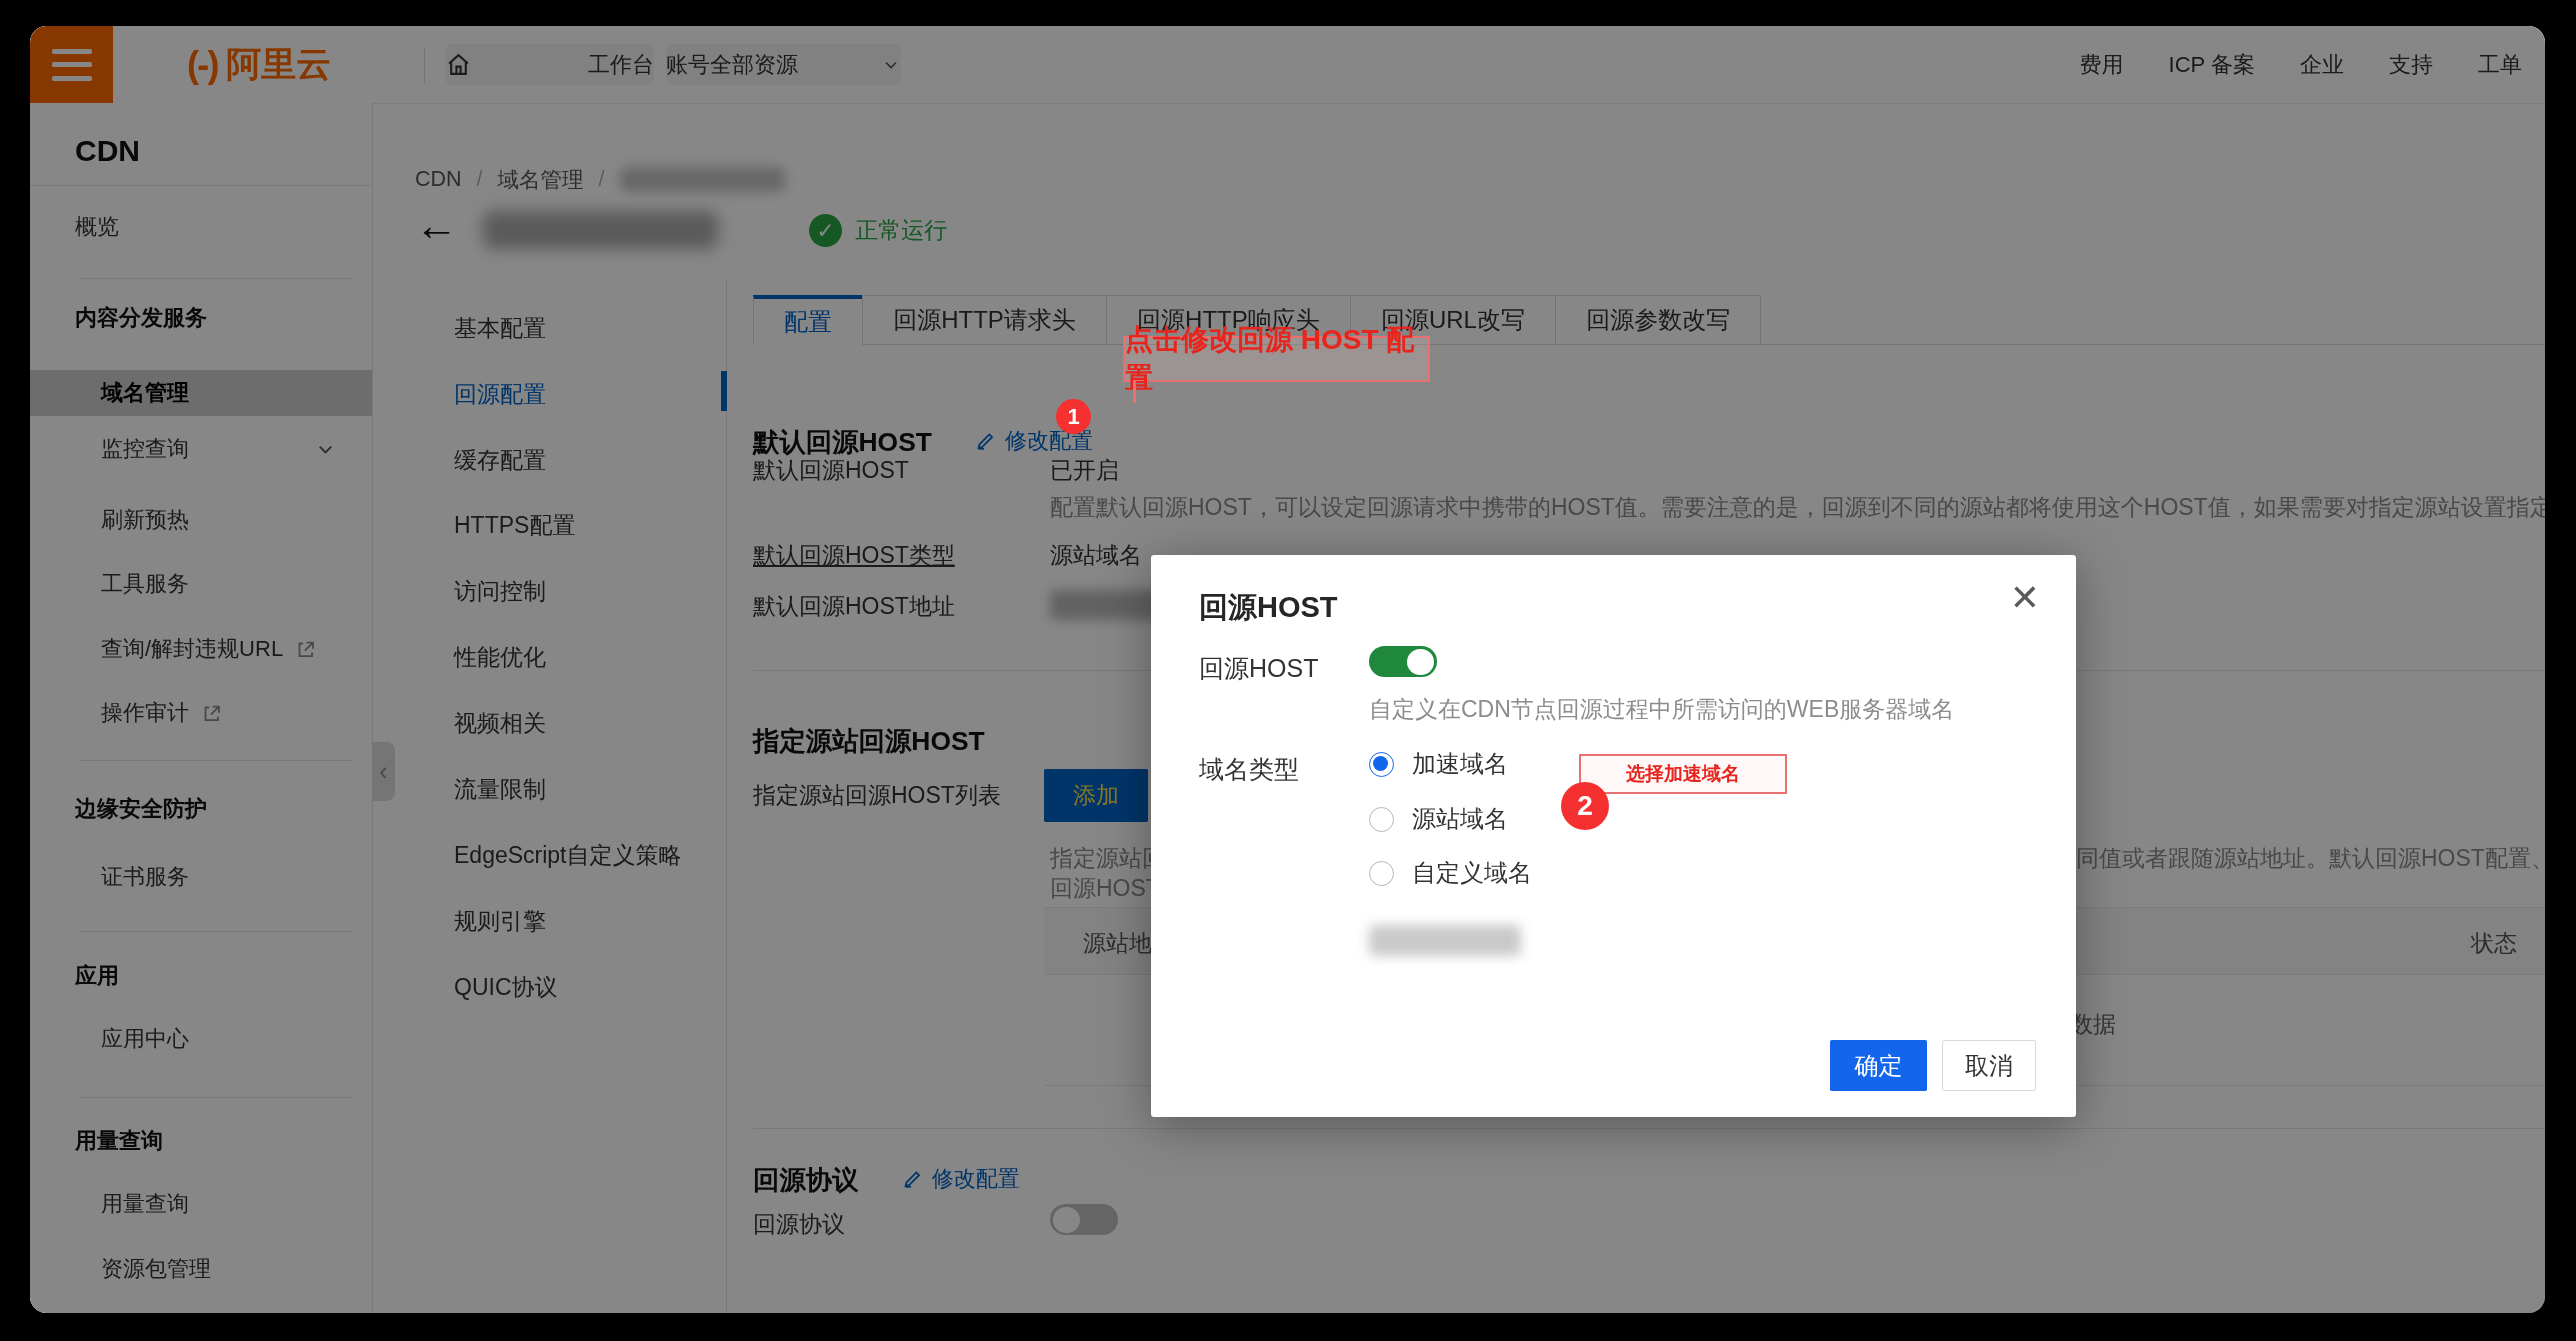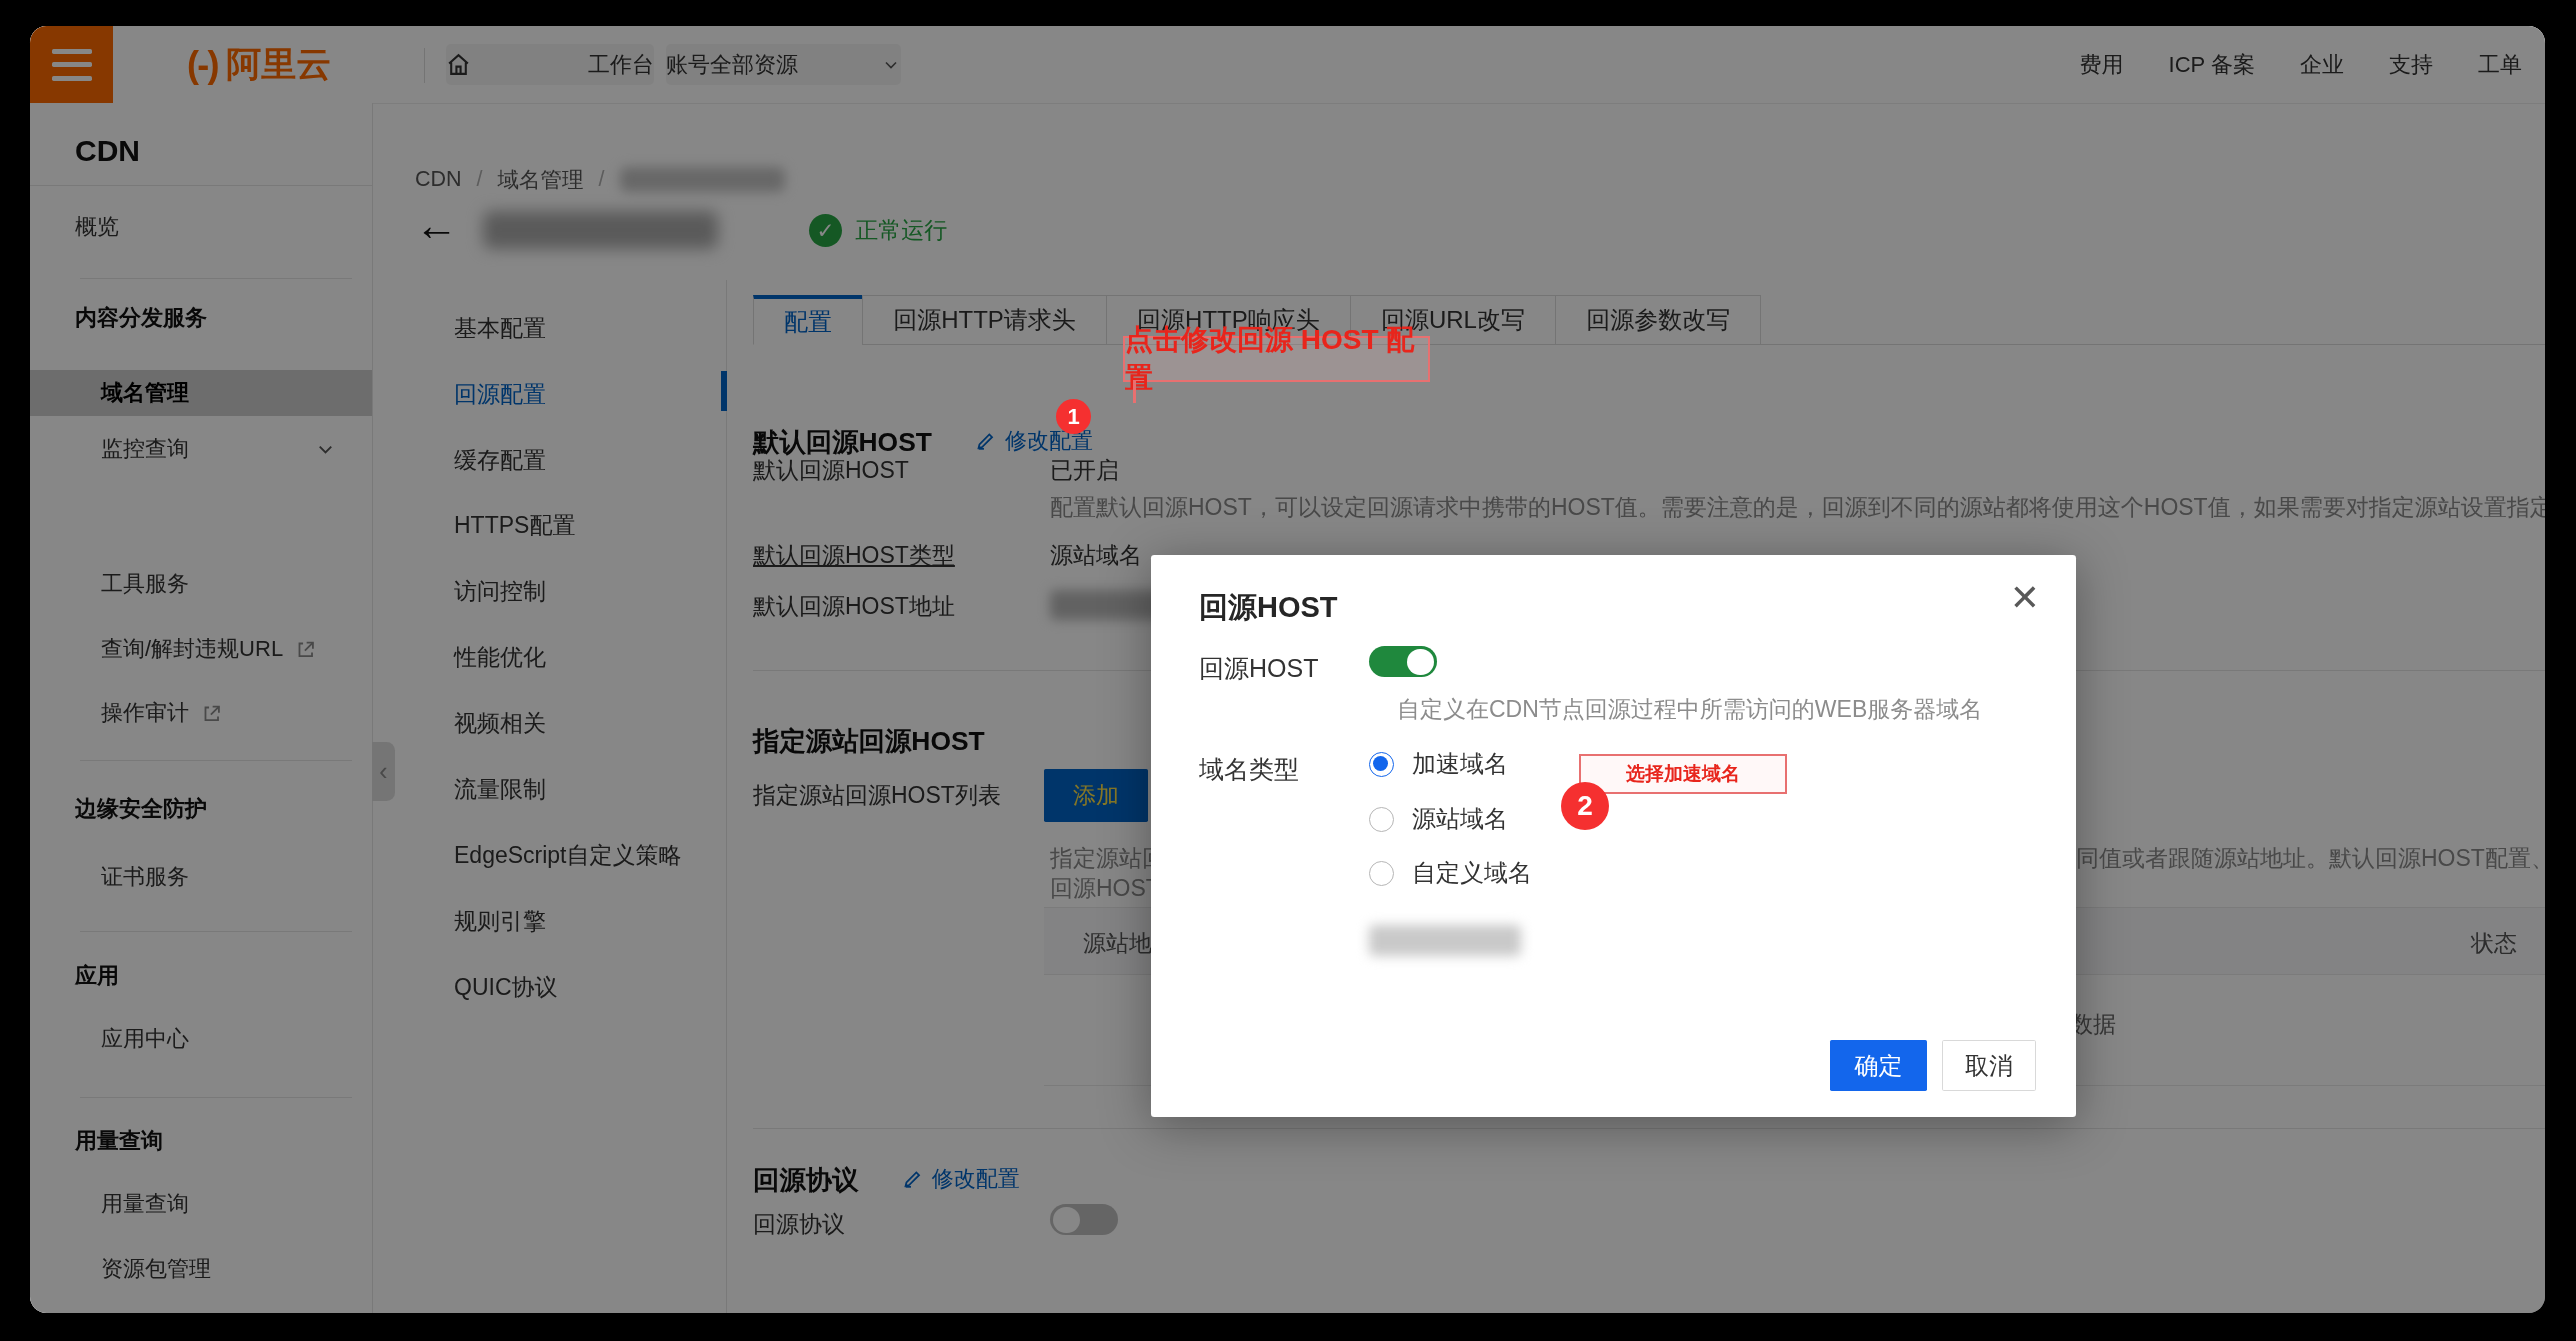--- a/index.html
+++ b/index.html
@@ -87,21 +87,21 @@
   .toggle.off .knob{left:3.3px;}
   .learn{color:#0064C8;}
   
   .dim{position:absolute;inset:0;background:rgba(0,0,0,0.47);z-index:50;}
   
   .modal{position:absolute;left:1121px;top:529px;width:925px;height:562px;background:#fff;border-radius:3.3px;
          box-shadow:0 8.3px 50px rgba(0,0,0,0.35);z-index:60;}
   .m-title{position:absolute;left:48px;top:33px;font-size:29px;font-weight:600;color:#262626;}
   .m-close{position:absolute;right:36px;top:25px;font-size:36px;color:#595959;line-height:1;}
   .m-label{position:absolute;left:48px;font-size:25px;color:#333;}
-  .m-helper{position:absolute;left:218px;top:139px;font-size:23px;color:#8c8c8c;white-space:nowrap;margin-left:28px;}
+  .m-helper{position:absolute;left:218px;top:139px;font-size:23px;color:#8c8c8c;white-space:nowrap;}
   .radio-row{position:absolute;left:218px;display:flex;align-items:center;gap:18px;font-size:24px;color:#333;}
   .radio{width:25px;height:25px;border-radius:50%;box-sizing:border-box;border:1.7px solid #b6b6b6;background:#fff;}
   .radio.sel{border:1.7px solid #1366EC;position:relative;}
   .radio.sel::after{content:"";position:absolute;left:3.3px;top:3.3px;width:15px;height:15px;border-radius:50%;background:#1366EC;}
   .m-blob{position:absolute;left:218px;top:370px;width:152px;height:31px;background:#c9c9c9;border-radius:5px;filter:blur(5.8px);}
   .btn{position:absolute;height:51px;display:flex;align-items:center;justify-content:center;font-size:24px;border-radius:1.7px;box-sizing:border-box;}
   .btn-ok{left:679px;top:485px;width:97px;background:#1366EC;color:#fff;}
   .btn-cancel{left:791px;top:485px;width:94px;background:#fff;border:0.8px solid #d9d9d9;color:#333;}
   
   .ann-box{position:absolute;border:2.5px solid #E87070;display:flex;align-items:center;justify-content:center;
@@ -170,20 +170,23 @@
         <span class="lbl">域名管理</span>
       </div>
       <div class="sb-item" style="top:323px;">
         <span class="lbl">监控查询</span>
         <span class="sb-chev">
           <svg width="23" height="23" viewBox="0 0 24 24" fill="none" stroke="#555" stroke-width="2">
               <path d="M6 9 L12 15 L18 9"></path>
             </svg>
         </span>
       </div>
+      <div class="sb-item" style="top:394px;">
+        <span class="lbl">刷新预热</span>
+      </div>
       <div class="sb-item" style="top:458px;">
         <span class="lbl">工具服务</span>
       </div>
       <div class="sb-item" style="top:523px;">
         <span class="lbl">查询/解封违规URL</span>
         <span class="ext">
           <svg width="21.5" height="21.5" viewBox="0 0 24 24" fill="none" stroke="#8a8a8a" stroke-width="2">
               <path d="M9 5 H5 V19 H19 V15"></path>
               <path d="M13 4 H20 V11"></path>
               <path d="M20 4 L11 13"></path>

